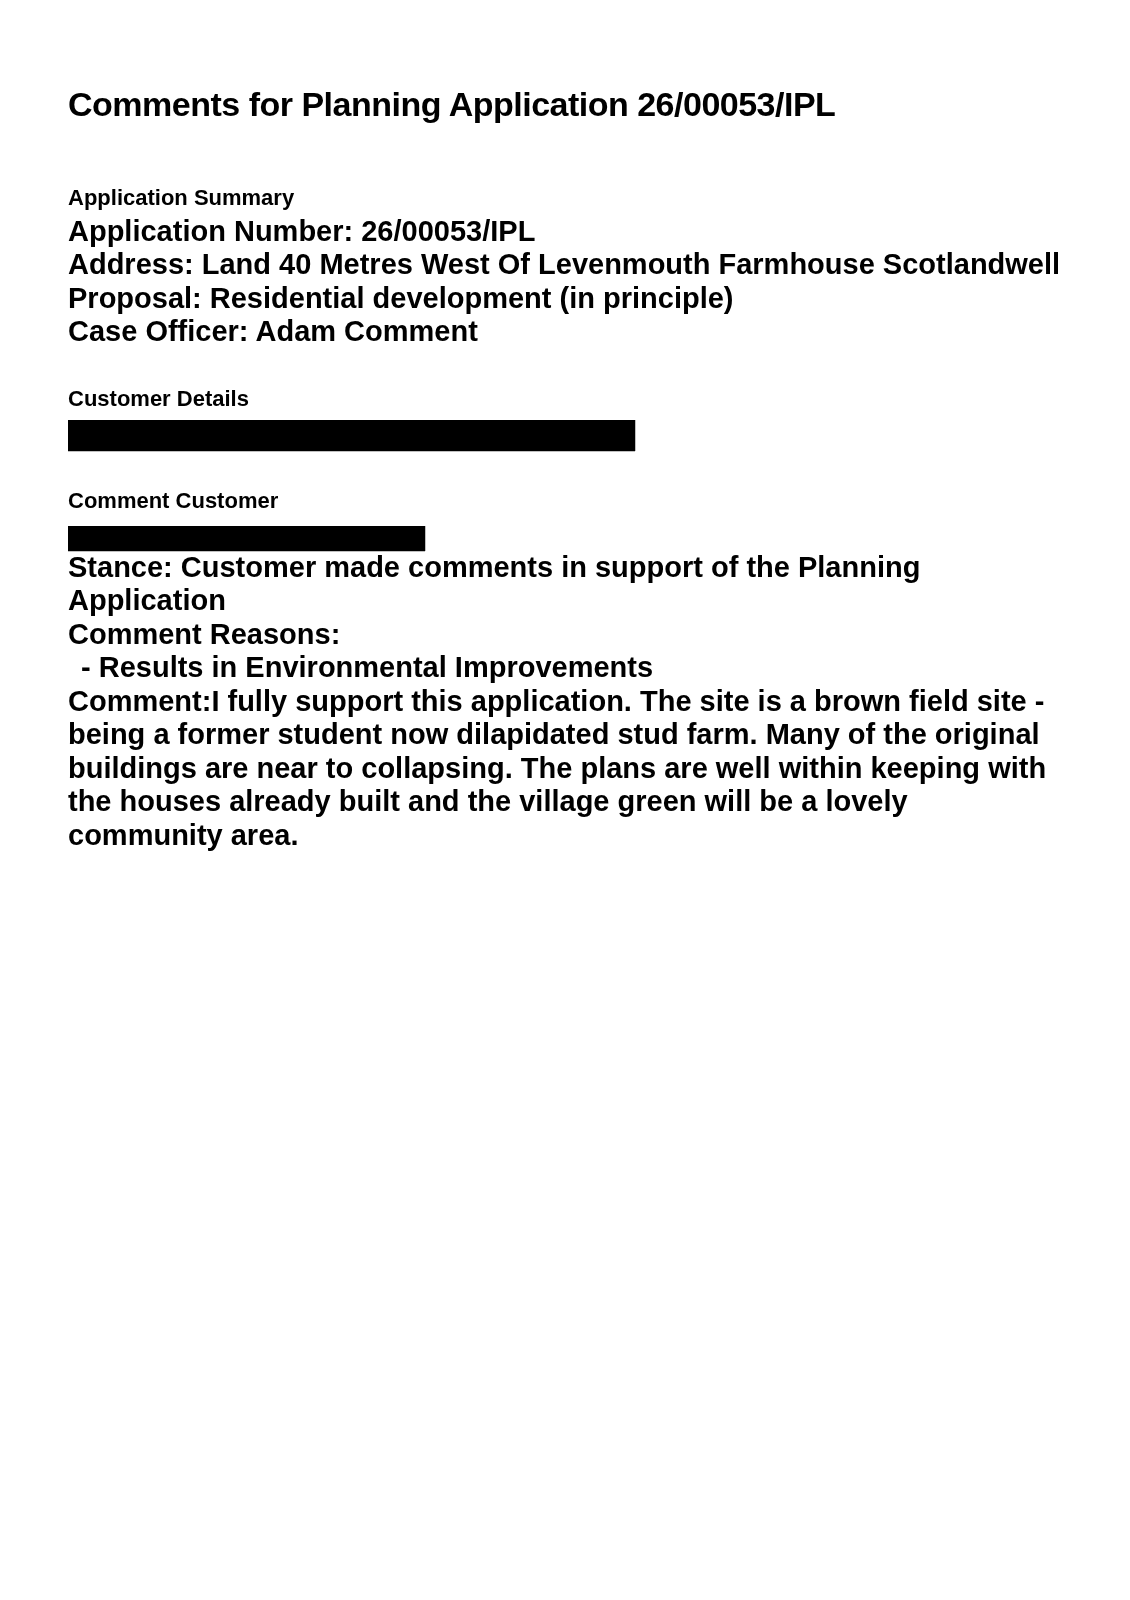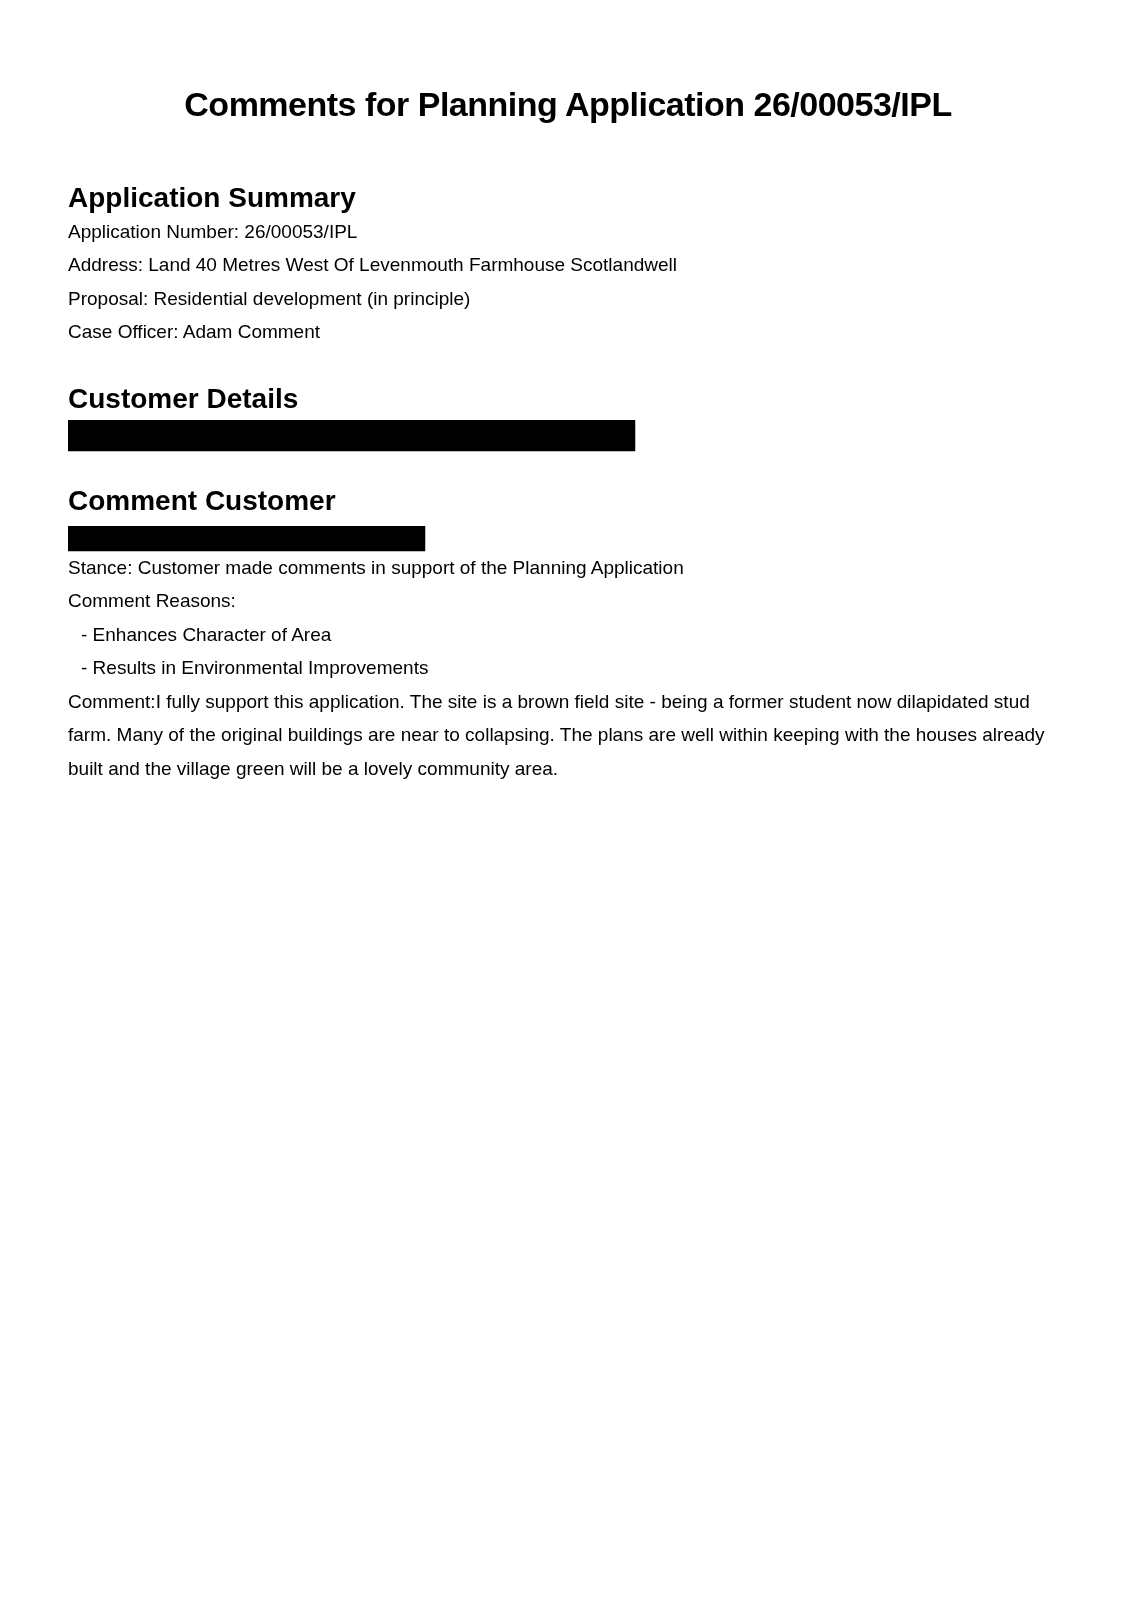--- a/index.html
+++ b/index.html
@@ -16,38 +16,37 @@
     font-family: "Liberation Sans", sans-serif;
     overflow: hidden;
     box-sizing: border-box;
     padding: 86px 62px 0 68px;
   }
   .doc-title {
     margin: 0;
     font-size: 34px;
     line-height: 36px;
     font-weight: 700;
-    text-align: center;
     letter-spacing: -0.5px;
   }
   .section {
     margin: 0;
   }
   .section-app-summary { margin-top: 59px; }
   .section-customer    { margin-top: 33px; }
   .section-comment     { margin-top: 33px; }
   .heading {
-    font-size: 28px;
+    font-size: 22px;
     line-height: 33.5px;
     font-weight: 700;
   }
   .line {
-    font-size: 19px;
+    font-size: 29px;
     line-height: 33.5px;
-    font-weight: 400;
+    font-weight: 700;
   }
   .reason-line {
     padding-left: 13px;
   }
   .comment-paragraph {
     max-width: 1000px;
   }
   .redaction-bar {
     background: #000000;
     box-shadow: 0 1px 0 rgba(0,0,0,0.25), 1px 0 0 rgba(0,0,0,0.25);
@@ -81,18 +80,17 @@
   <div class="section section-customer">
     <div class="heading">Customer Details</div>
     <div class="redaction-bar redaction-customer"></div>
   </div>
 
   <div class="section section-comment">
     <div class="heading">Comment Customer</div>
     <div class="redaction-bar redaction-comment"></div>
     <div class="line">Stance: Customer made comments in support of the Planning Application</div>
     <div class="line">Comment Reasons:</div>
-    <div class="line reason-line">- Enhances Character of Area</div>
     <div class="line reason-line">- Results in Environmental Improvements</div>
     <div class="line comment-paragraph">Comment:I fully support this application. The site is a brown field site - being a former student now dilapidated stud farm. Many of the original buildings are near to collapsing. The plans are well within keeping with the houses already built and the village green will be a lovely community area.</div>
   </div>
 
 </div>
 
 </body></html>

